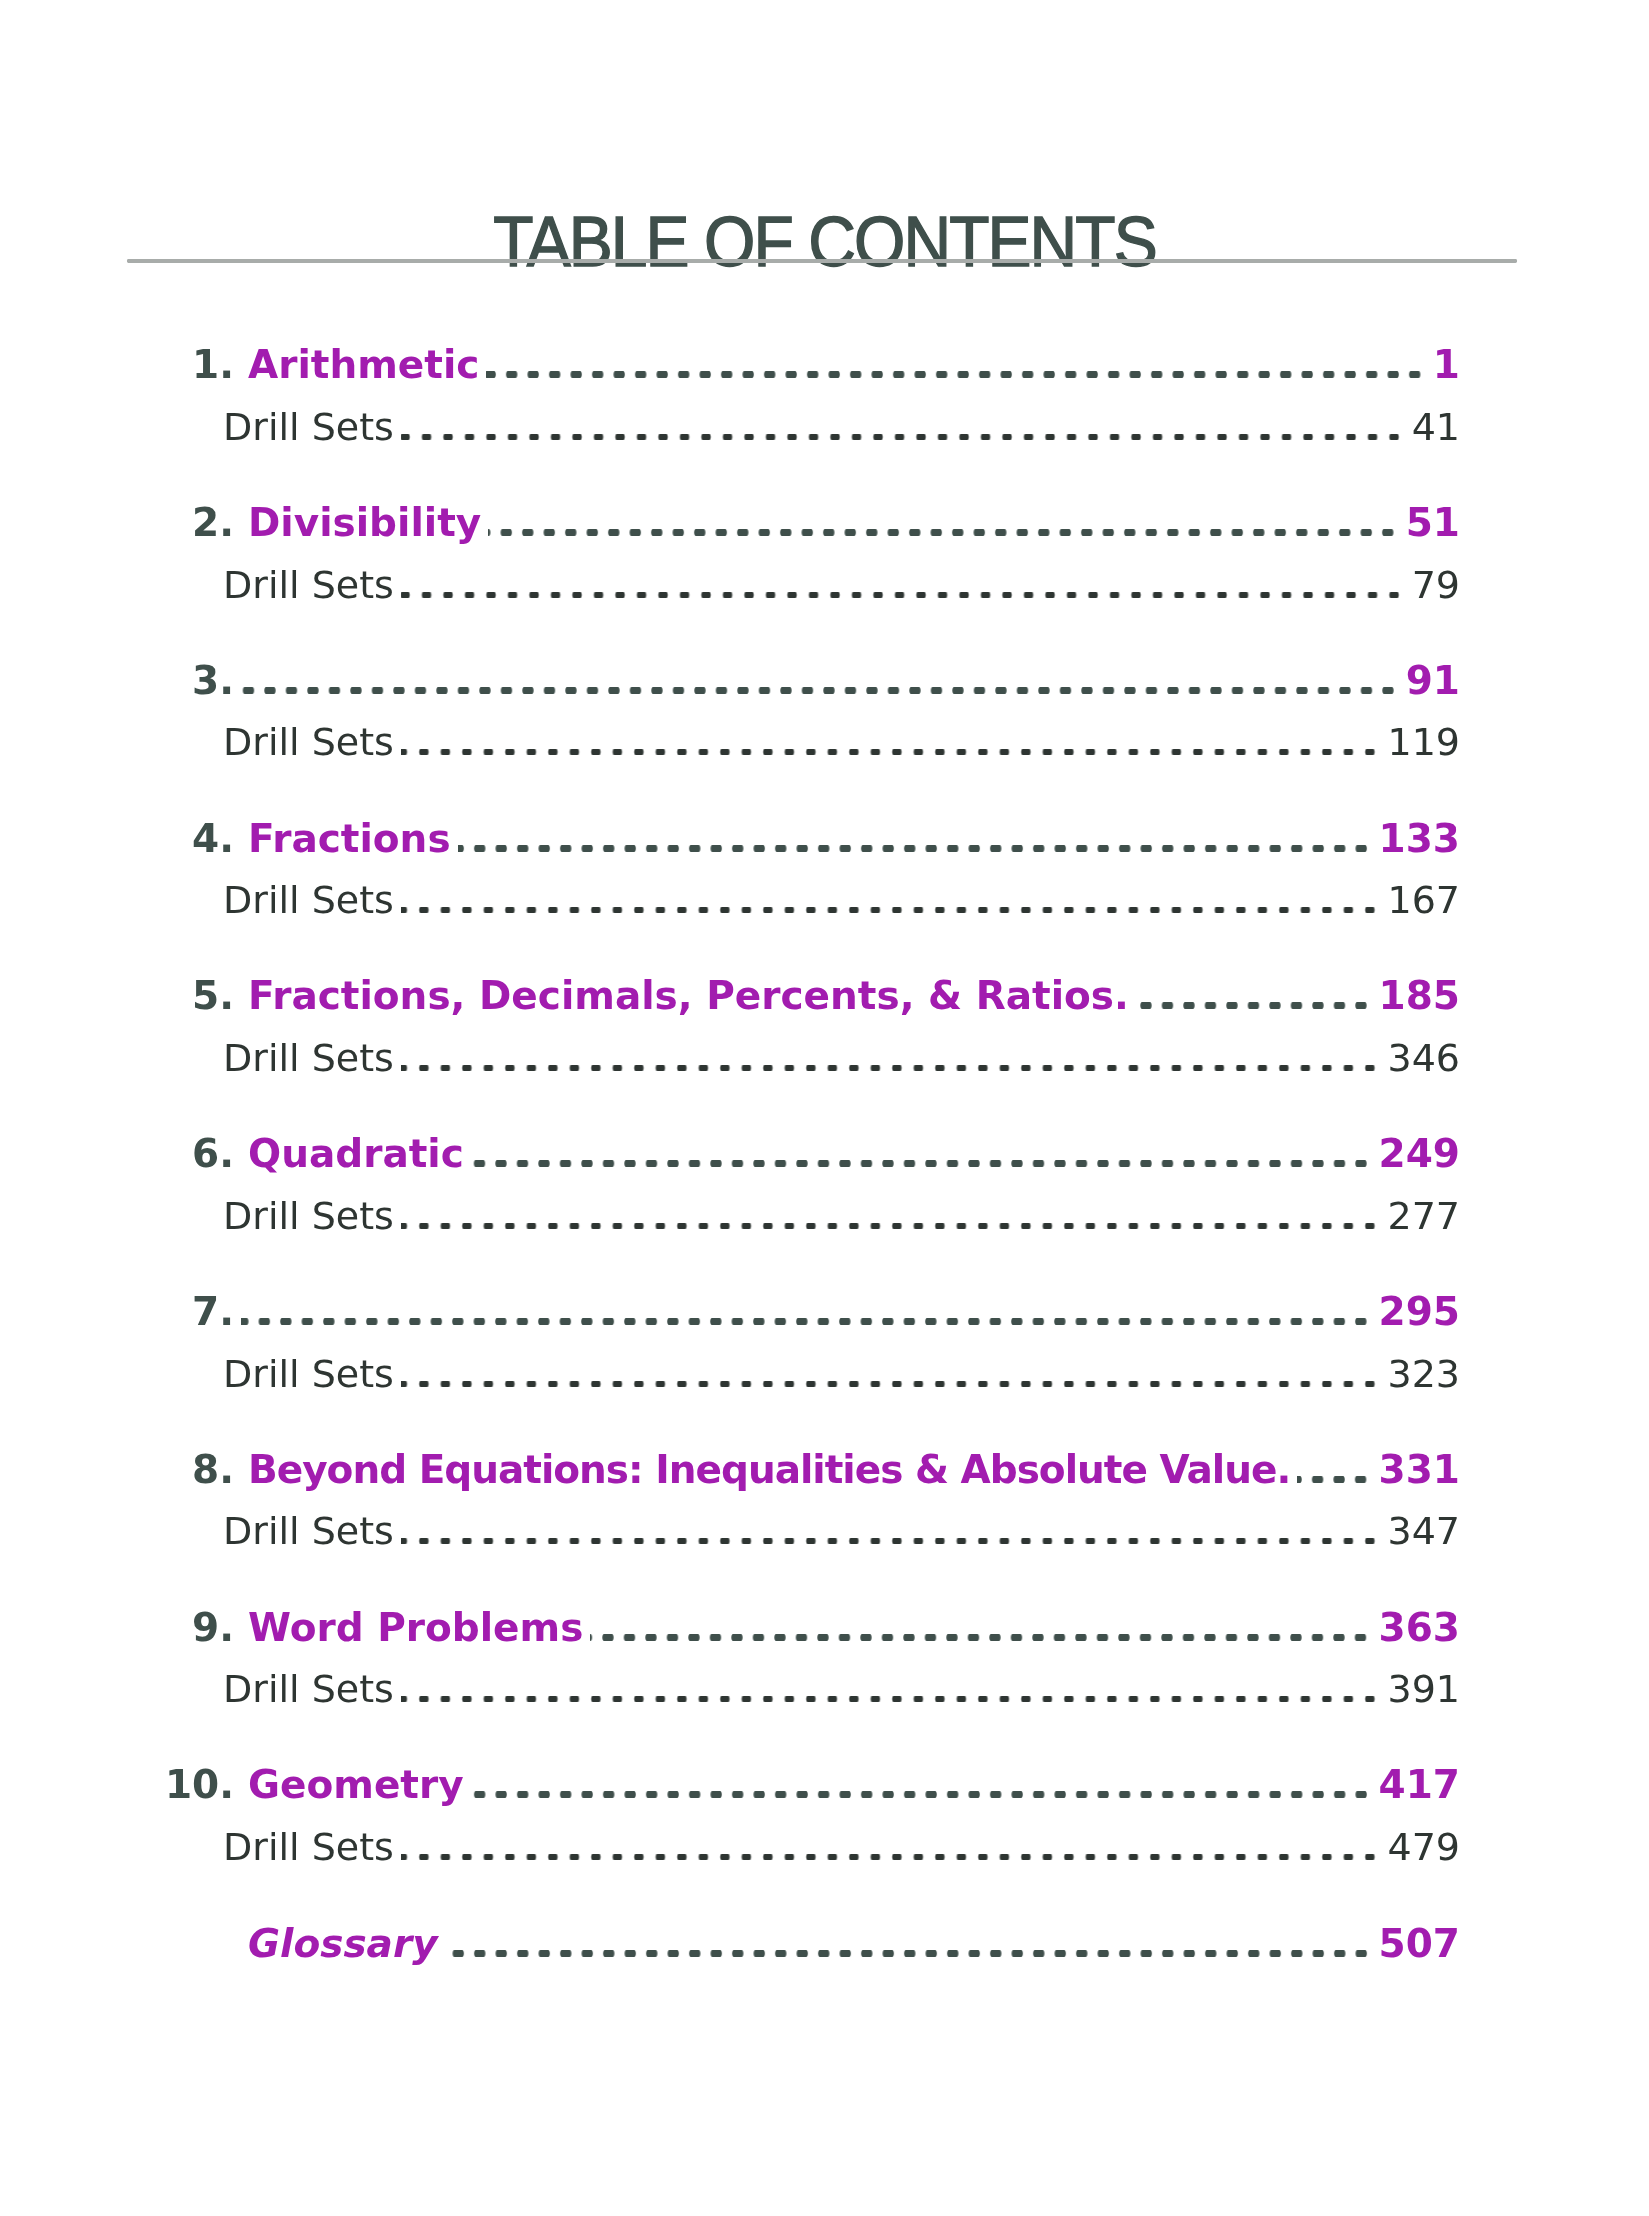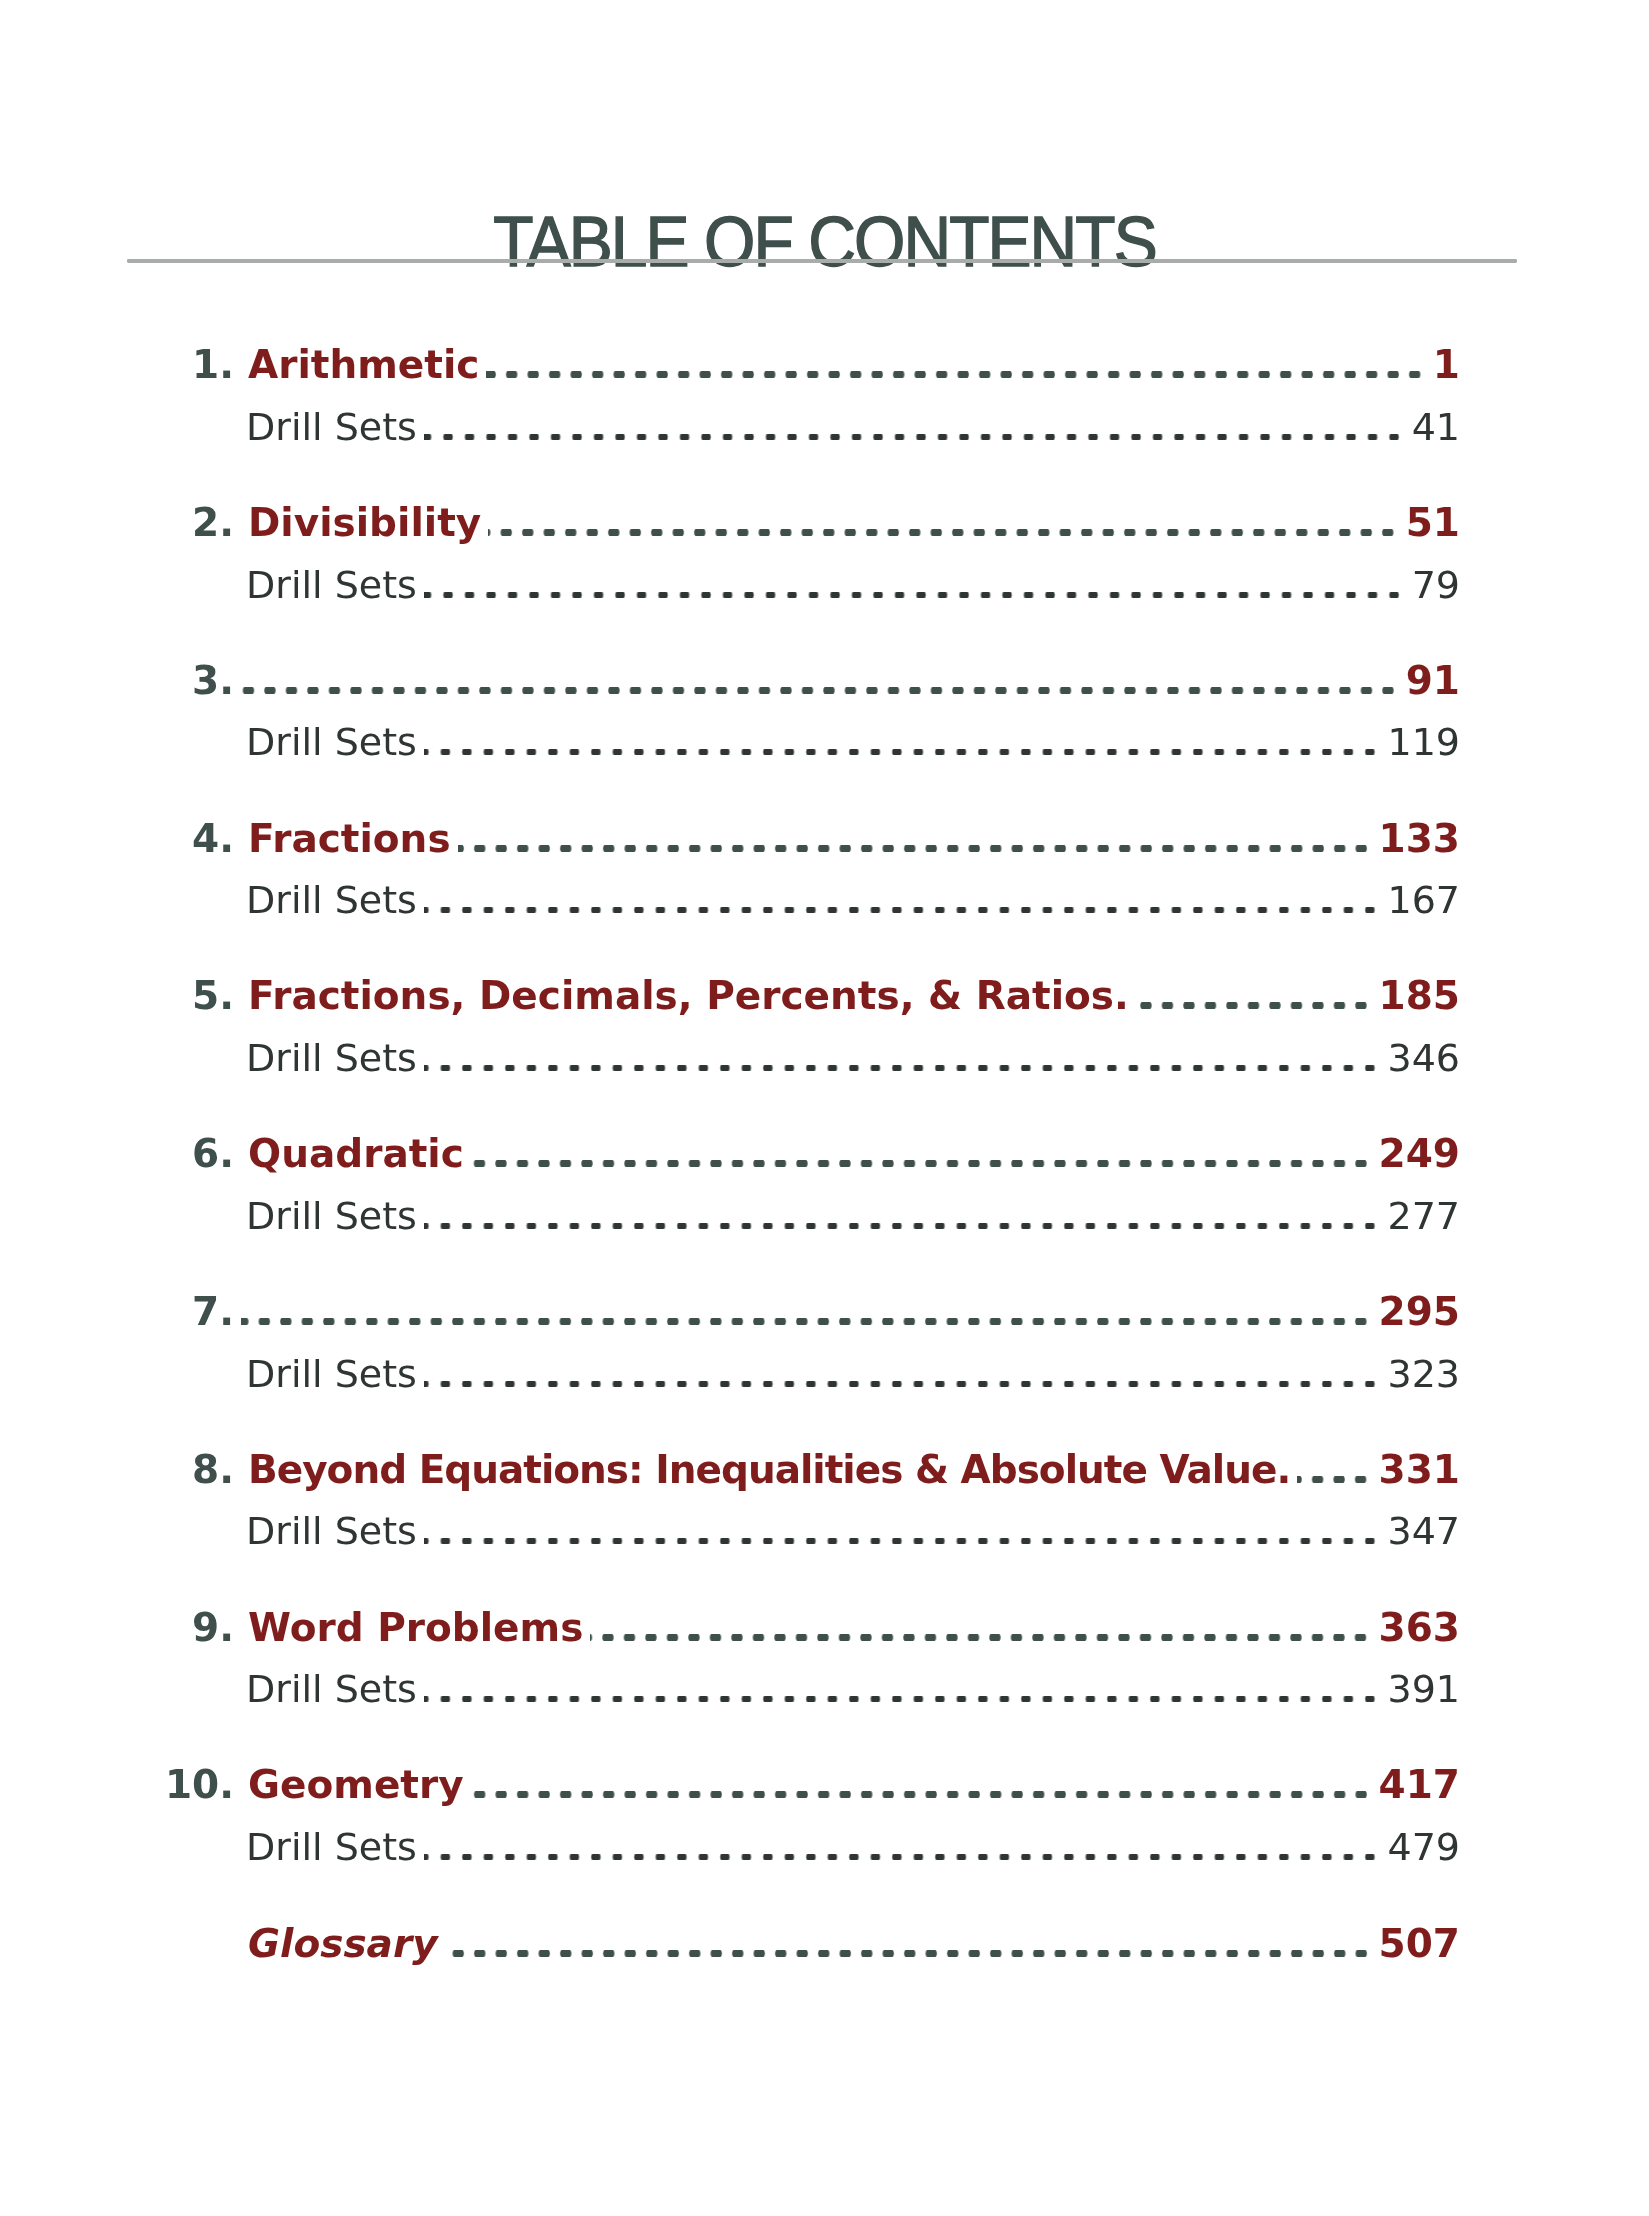--- a/index.html
+++ b/index.html
@@ -70,29 +70,29 @@
     background-position: right bottom;
   }
   .row .page {
     flex: 0 0 auto;
     text-align: right;
     white-space: nowrap;
   }
   .chapter .label, .chapter .page {
     font-weight: bold;
     font-size: 39px;
-    color: #7f1d1d;
+    color: #a21caf;
   }
   .chapter .label { margin-left: 14px; }
   .drill .label, .drill .page {
     font-weight: normal;
     font-size: 38px;
     color: #2e3532;
   }
-  .drill .label { margin-left: 93px; }
+  .drill .label { margin-left: 70px; }
   .drill .leader {
     background-image: radial-gradient(circle, #2e3532 35%, rgba(0,0,0,0) 50%);
     background-size: 21.5px 5.6px;
     height: 5.6px;
   }
   .glossary .label { margin-left: 95px; font-style: italic; }
 </style>
 </head>
 <body>
 

